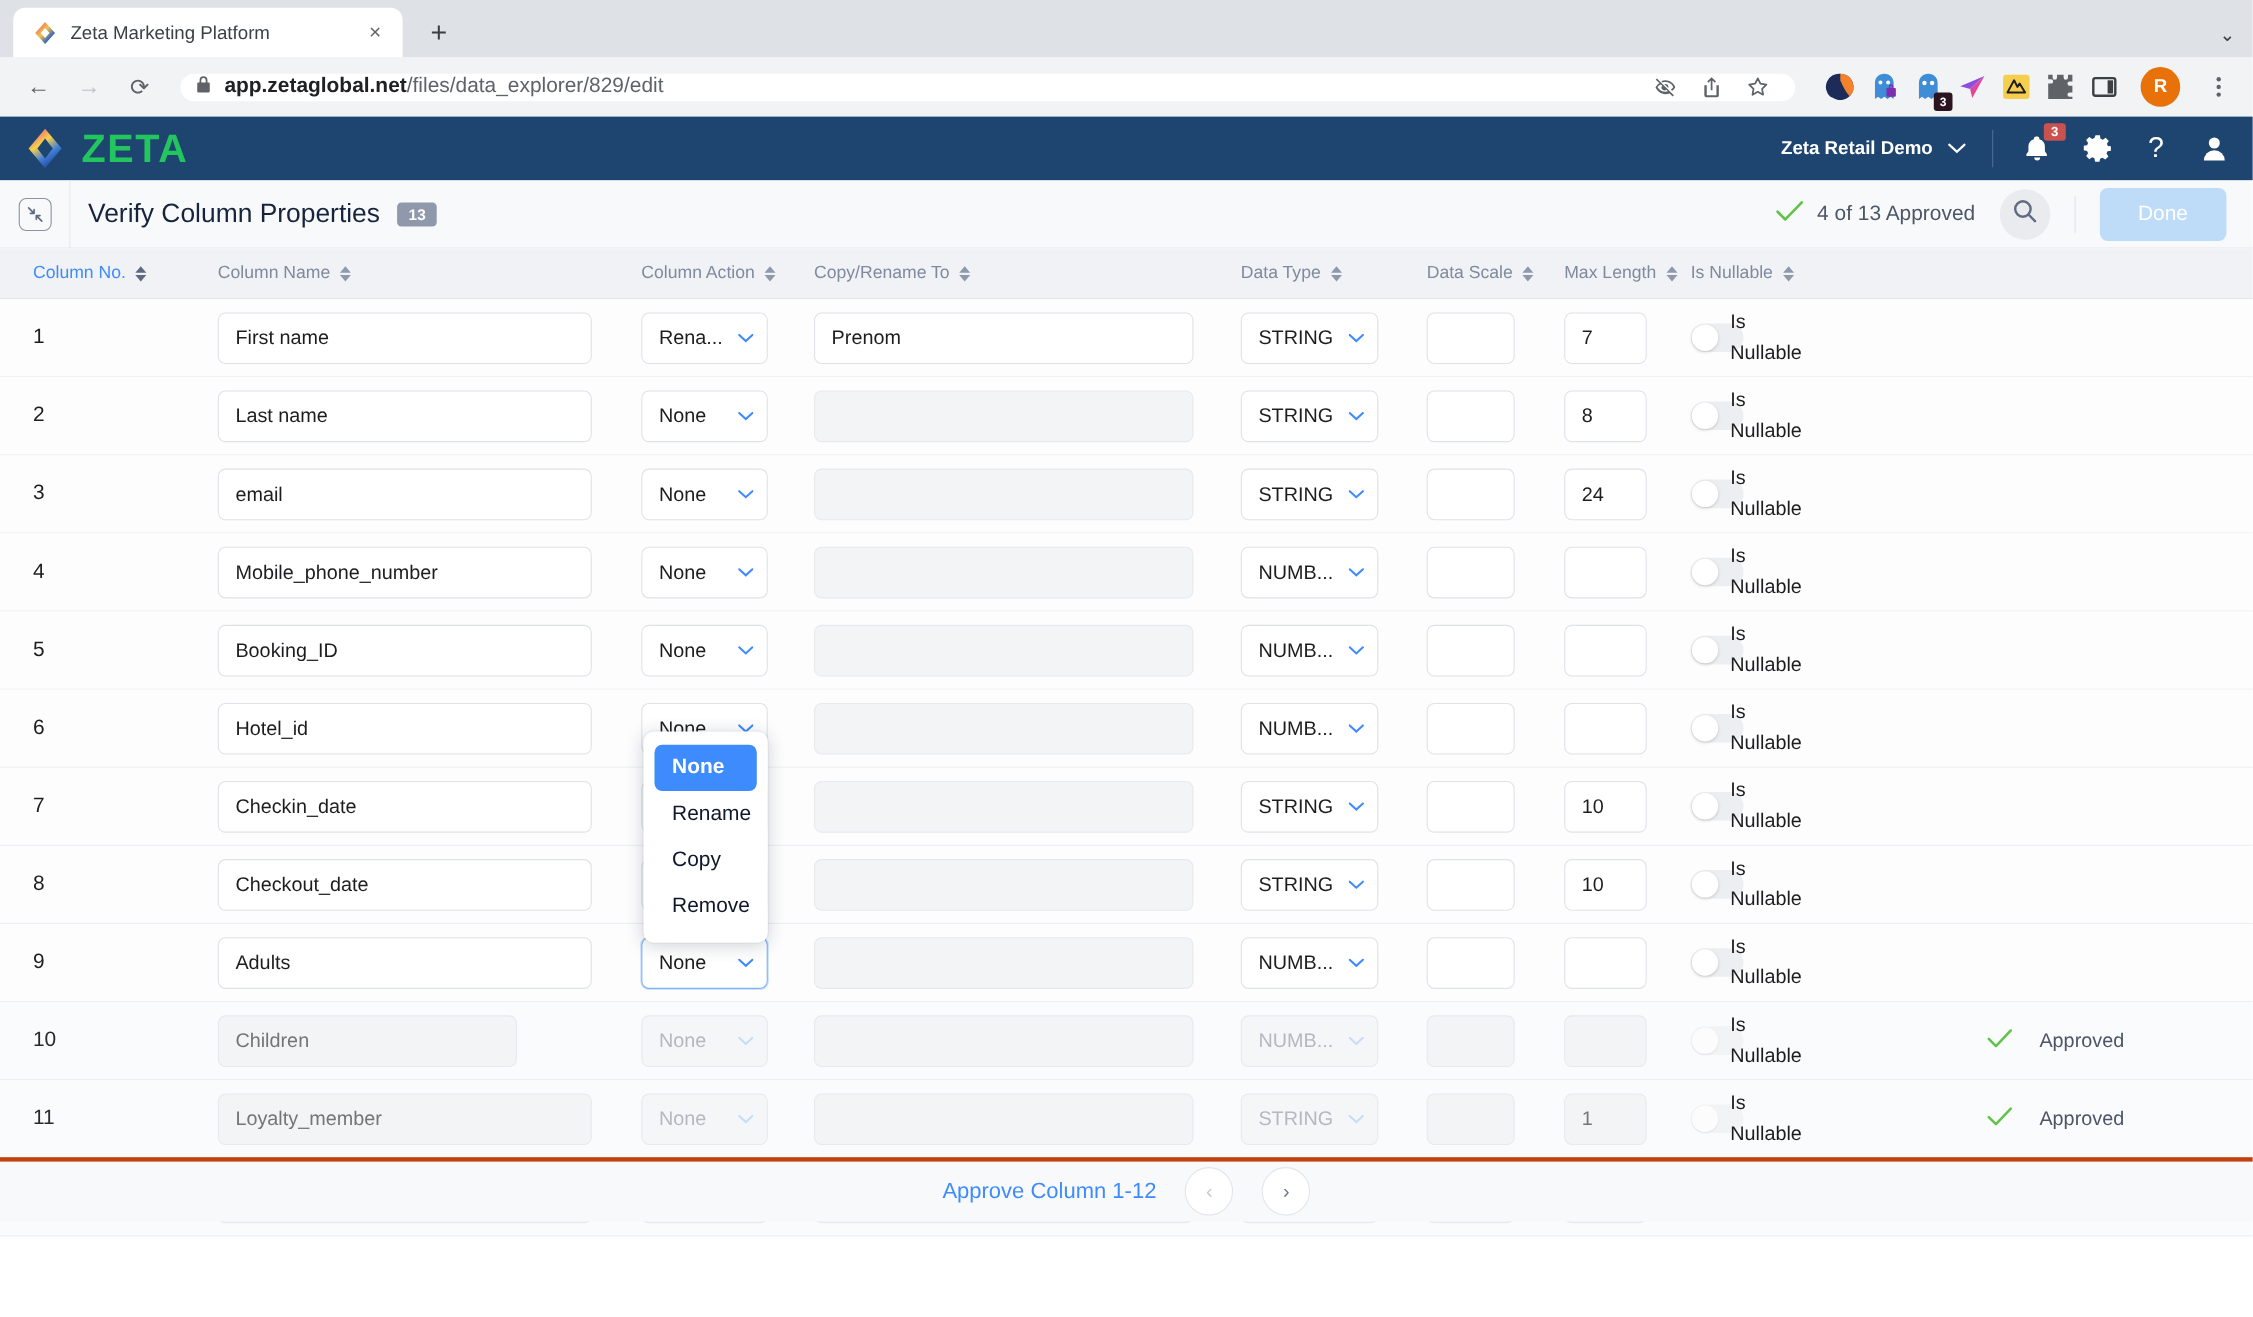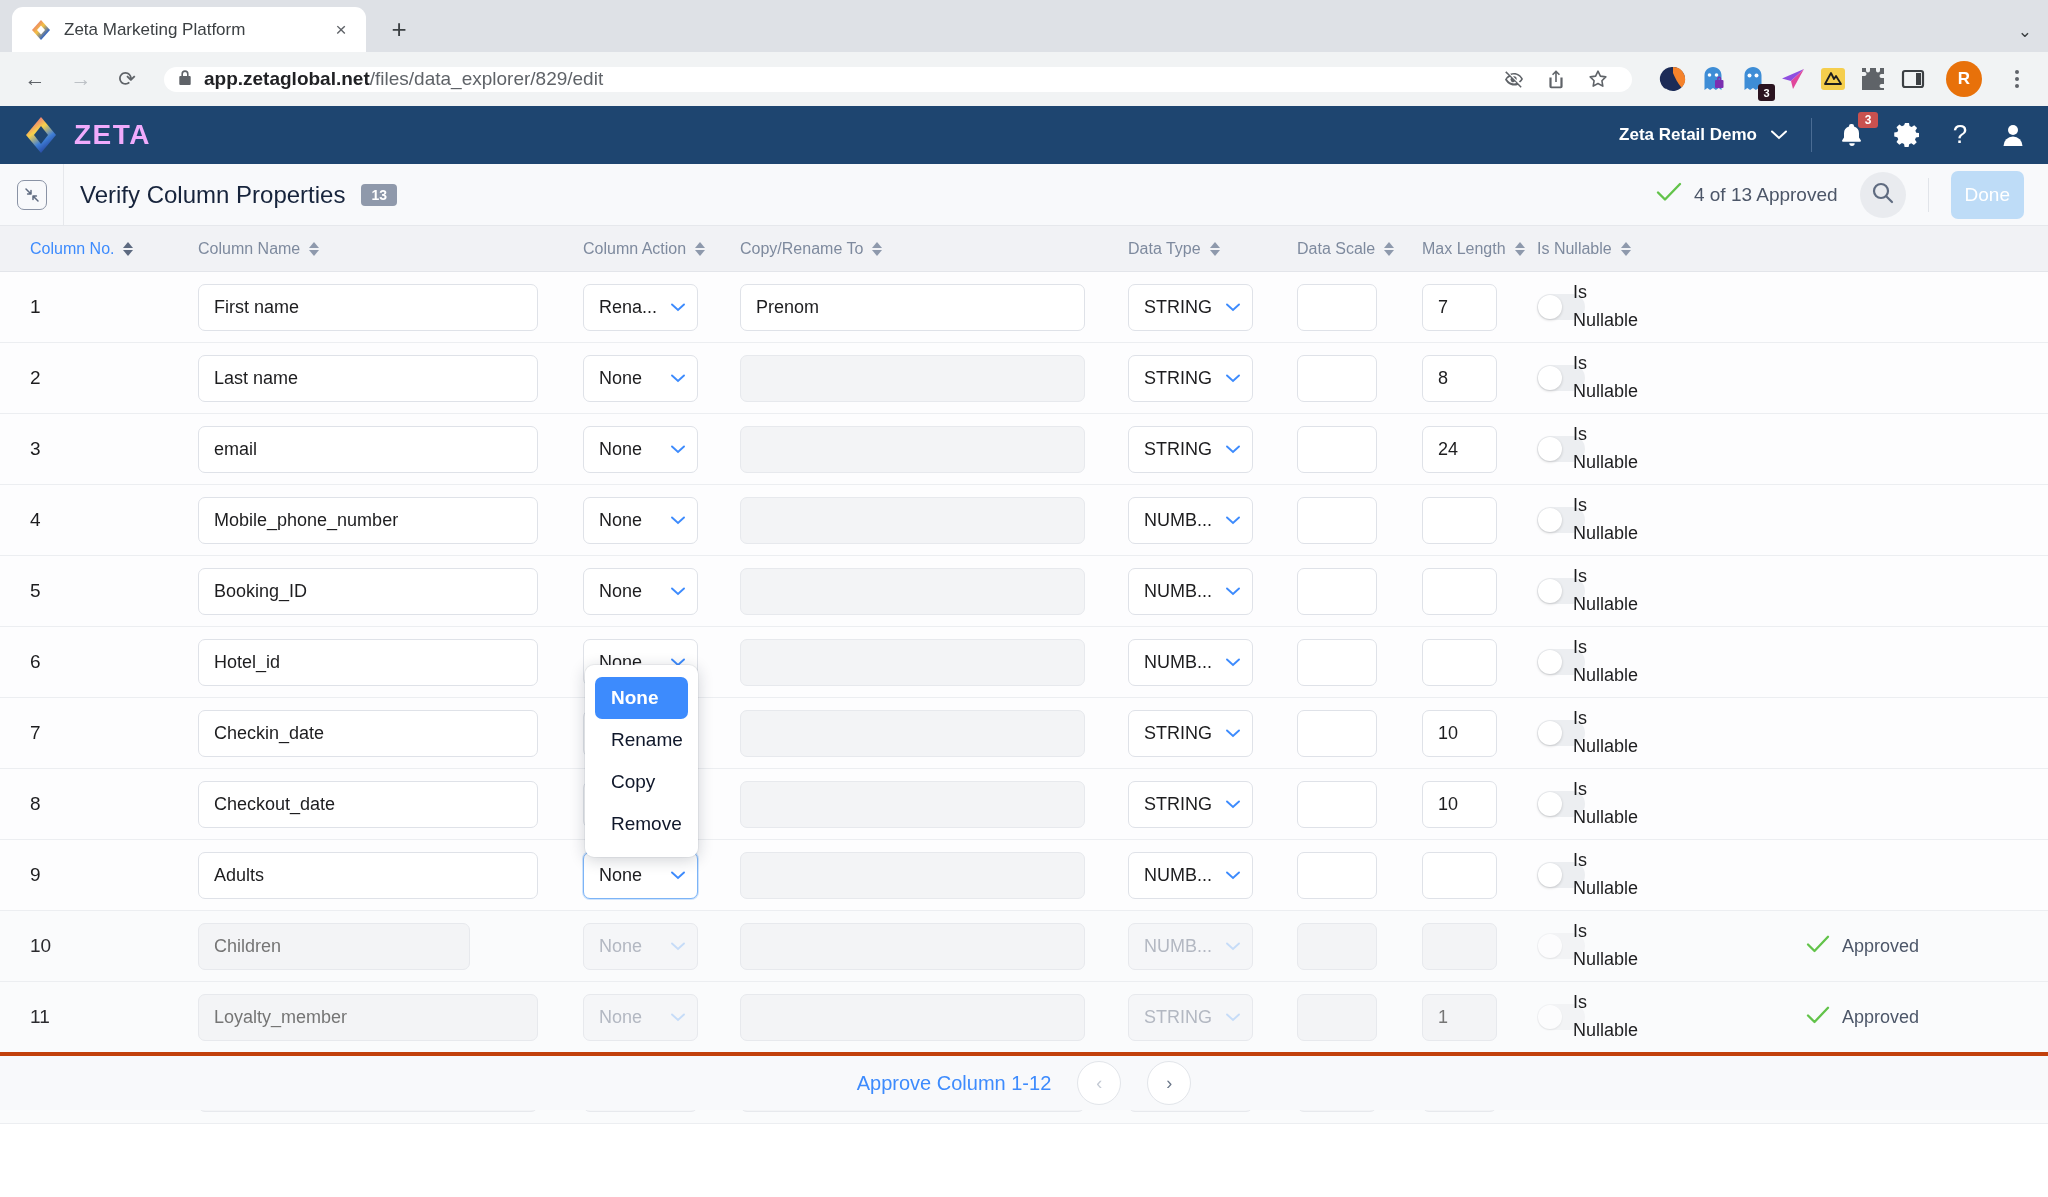--- a/index.html
+++ b/index.html
@@ -87,21 +87,21 @@
   }
   .kebab i { width: 4px; height: 4px; border-radius: 50%; background: #5f6368; display: block; }
 
   
   .zeta-header {
     height: 58px; background: #1e4570;
     display: flex; align-items: center; padding: 0 22px;
   }
   .zeta-logo { display: flex; align-items: center; gap: 14px; }
   .zeta-mark { width: 38px; height: 38px; }
-  .zeta-word { color: #f0abfc; font-size: 28px; font-weight: 700; letter-spacing: 1.5px; }
+  .zeta-word { color: #22c55e; font-size: 36px; font-weight: 700; letter-spacing: 1.5px; }
   .zeta-right { margin-left: auto; display: flex; align-items: center; }
   .acct {
     color: #ffffff; font-size: 17px; font-weight: 700;
     display: flex; align-items: center; gap: 14px; padding-right: 24px;
   }
   .vdiv { width: 1px; height: 34px; background: #4a6c94; }
   .hicons { display: flex; align-items: center; gap: 30px; padding-left: 28px; }
   .hicon { position: relative; color: #fff; display: flex; align-items: center; justify-content: center; }
   .bell-badge {
     position: absolute; top: -10px; right: -14px;
@@ -129,21 +129,21 @@
     border-radius: 4px; padding: 3px 10px;
   }
   .header-right { margin-left: auto; display: flex; align-items: center; gap: 22px; padding-right: 24px; }
   .approved-stat { display: flex; align-items: center; gap: 12px; font-size: 19px; color: #4c5668; }
   .search-circle {
     width: 46px; height: 46px; border-radius: 50%; background: #e9ebef;
     display: flex; align-items: center; justify-content: center;
   }
   .btn-done {
     background: #bedcf7; color: #ffffff; font-size: 19px;
-    border: none; border-radius: 7px; padding: 13px 14px;
+    border: none; border-radius: 7px; padding: 13px 35px;
   }
 
   
   .table-area { position: relative; background: #fff; }
   .thead {
     height: 46px; background: #f1f2f5; display: flex; align-items: center;
     border-bottom: 1px solid #e3e5ea;
   }
   .th {
     font-size: 16px; color: #7e8a9e; display: flex; align-items: center;
@@ -201,21 +201,21 @@
     box-shadow: 0 1px 3px rgba(0,0,0,.18);
   }
   .switch.off-dim { background: #f2f3f5; }
   .switch.off-dim .knob { background: #fcfcfd; box-shadow: 0 1px 2px rgba(0,0,0,.07); }
 
   .nullable-lbl {
     font-size: 18px; color: #1d1d1f; line-height: 1.55;
     display: flex; flex-direction: column;
   }
   .row.dim .nullable-lbl { color: #1d1d1f; }
-  .approved-tag { display: flex; align-items: center; gap: 12px; font-size: 18px; color: #4c5668; }
+  .approved-tag { display: flex; align-items: center; gap: 24px; font-size: 18px; color: #4c5668; }
 
   
   .dropdown {
     position: absolute; background: #ffffff; border-radius: 9px;
     box-shadow: 0 3px 16px rgba(20,30,50,.20), 0 0 0 1px rgba(20,30,50,.05);
     padding: 12px 10px; z-index: 50;
   }
   .ddopt {
     height: 42px; border-radius: 7px; display: flex; align-items: center;
     padding: 0 16px; font-size: 19px; color: #0f172a;

